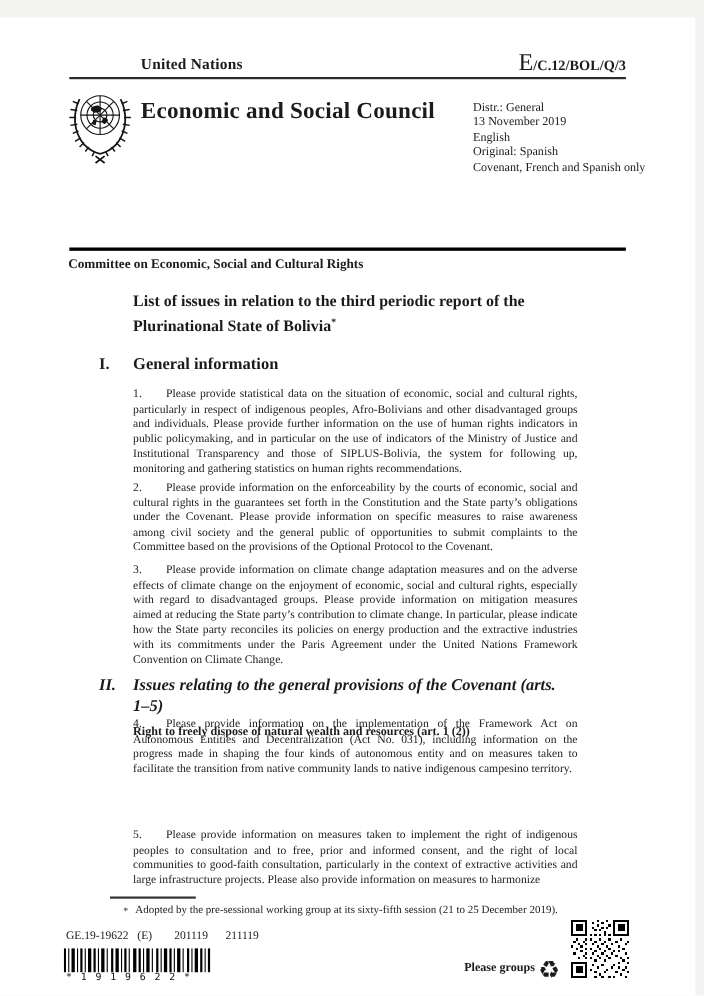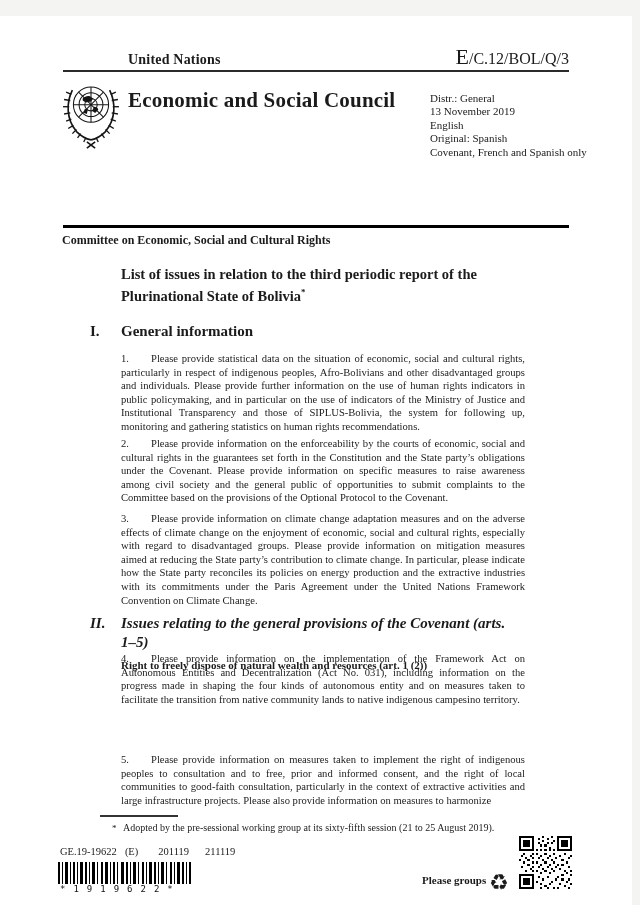--- a/index.html
+++ b/index.html
@@ -5,21 +5,21 @@
   html,body{margin:0;padding:0;}
   body{width:640px;height:905px;background:#f4f4f2;}
   .page{
     position:relative;width:632px;height:905px;background:#ffffff;
     font-family:"Liberation Serif", serif;color:#1b1b1b;overflow:hidden;margin-top:16px;
   }
   
   .un-name{position:absolute;left:128px;top:36px;font-size:14px;font-weight:bold;letter-spacing:.2px;}
   .doc-symbol{position:absolute;right:63px;top:28px;text-align:right;white-space:nowrap;}
   .sym-large{font-size:22px;font-weight:400;}
-  .sym-small{font-size:16px;}
+  .sym-small{font-size:13px;font-weight:bold;}
   .rule-thin{position:absolute;left:63px;right:63px;top:54px;height:2px;background:#2b2b2b;}
   .emblem{position:absolute;left:62px;top:62px;width:58px;height:74px;}
   .council{position:absolute;left:128px;top:72px;font-size:21px;font-weight:bold;letter-spacing:.2px;}
   .doc-info{position:absolute;left:430px;top:76px;font-size:11px;line-height:13.4px;}
   .rule-thick{position:absolute;left:63px;right:63px;top:209px;height:3px;background:#000;}
   .committee{position:absolute;left:62px;top:217px;font-size:12px;font-weight:bold;}
   
   .doc-title{position:absolute;left:121px;top:250px;width:438px;font-size:14.5px;font-weight:bold;line-height:17.5px;}
   .doc-title sup{font-size:9px;}
   .sec{position:absolute;left:90px;display:flex;font-size:15px;font-weight:bold;line-height:19px;}
@@ -127,21 +127,21 @@
   <div class="sec sec2">
     <span class="numeral">II.</span>
     <span class="sec-text">Issues relating to the general provisions of the Covenant (arts. 1–5)</span>
   </div>
   <div class="subsec">Right to freely dispose of natural wealth and resources (art. 1 (2))</div>
 
   <div class="para p4"><span class="pnum">4.</span><span>Please provide information on the implementation of the Framework Act on Autonomous Entities and Decentralization (Act No. 031), including information on the progress made in shaping the four kinds of autonomous entity and on measures taken to facilitate the transition from native community lands to native indigenous campesino territory.</span></div>
   <div class="para p5"><span class="pnum">5.</span><span>Please provide information on measures taken to implement the right of indigenous peoples to consultation and to free, prior and informed consent, and the right of local communities to good-faith consultation, particularly in the context of extractive activities and large infrastructure projects. Please also provide information on measures to harmonize</span></div>
 
   <div class="fn-rule"></div>
-  <div class="footnote"><span class="fn-marker">*</span><span>Adopted by the pre-sessional working group at its sixty-fifth session (21 to 25 August 2019).</span></div>
+  <div class="footnote"><span class="fn-marker">*</span><span>Adopted by the pre-sessional working group at its sixty-fifth session (21 to 25 December 2019).</span></div>
 
   <div class="ge-line">
     <span>GE.19-19622</span><span class="gap1">(E)</span><span class="gap2">201119</span><span class="gap3">211119</span>
   </div>
 
   <div class="barcode">
     <svg viewBox="0 0 135 22" width="135" height="22" preserveAspectRatio="none">
       <g fill="#000">
         <rect x="0" width="2" height="22"></rect>
           <rect x="4" width="1" height="22"></rect>

